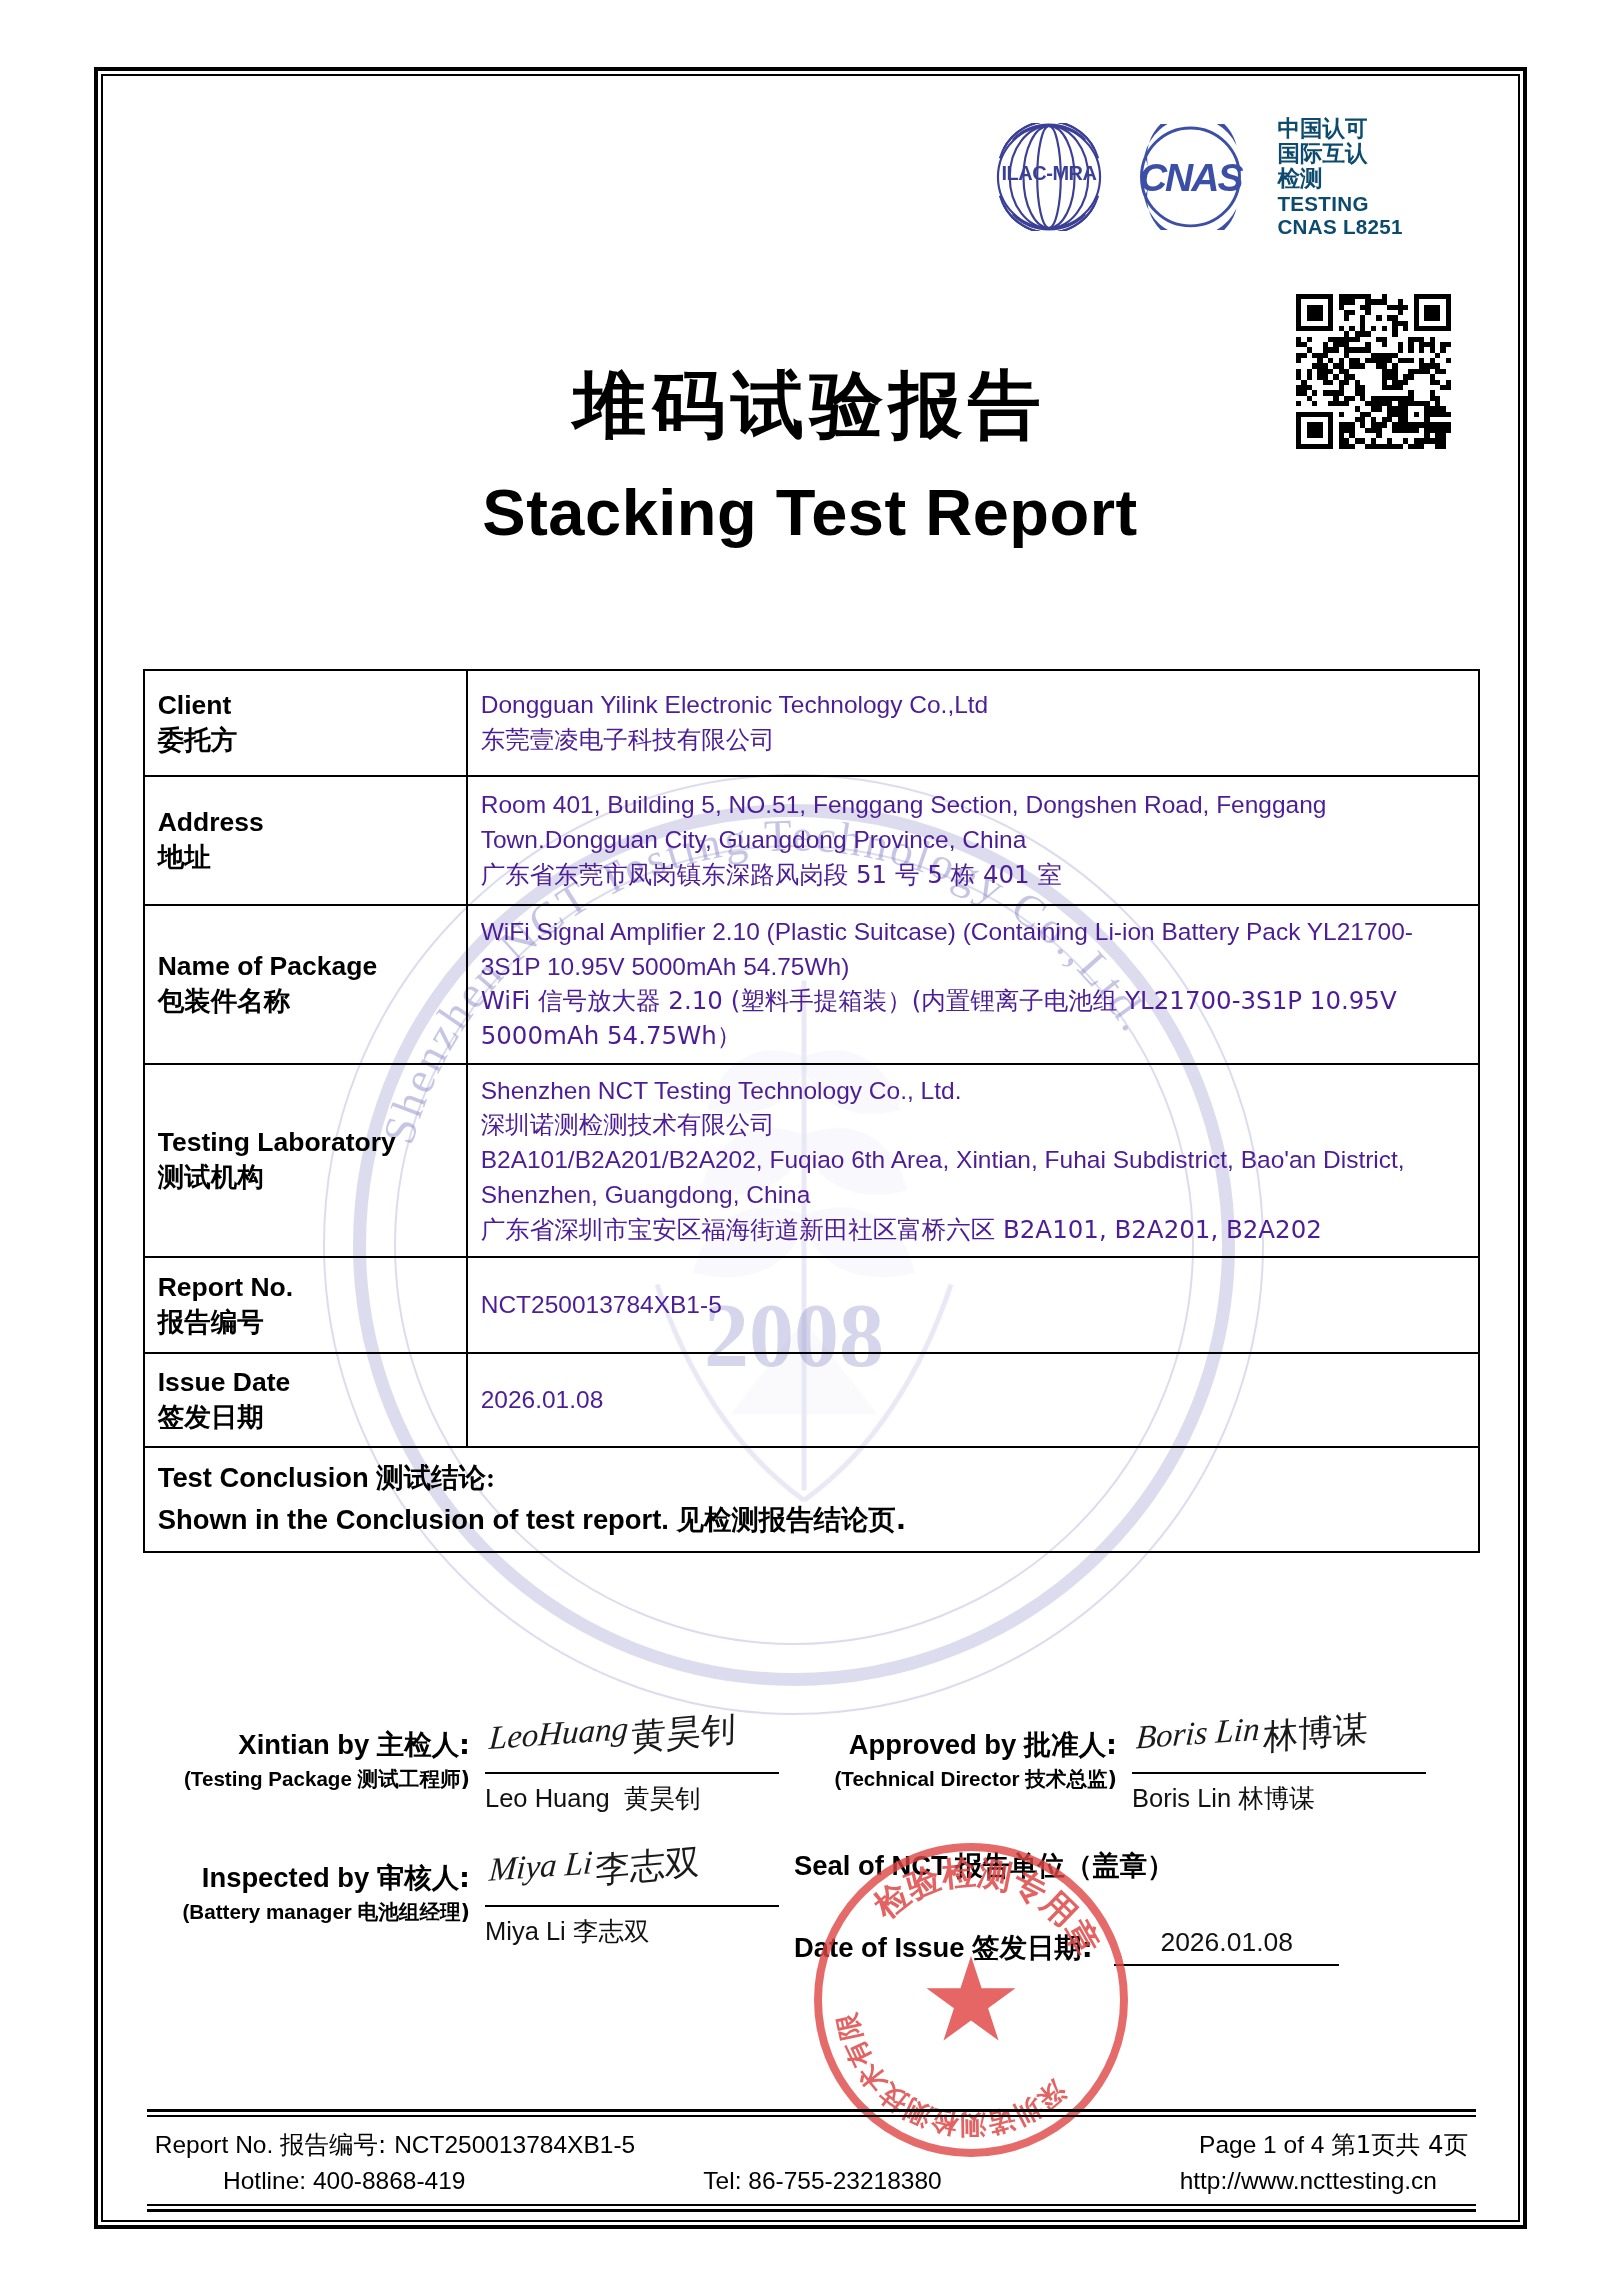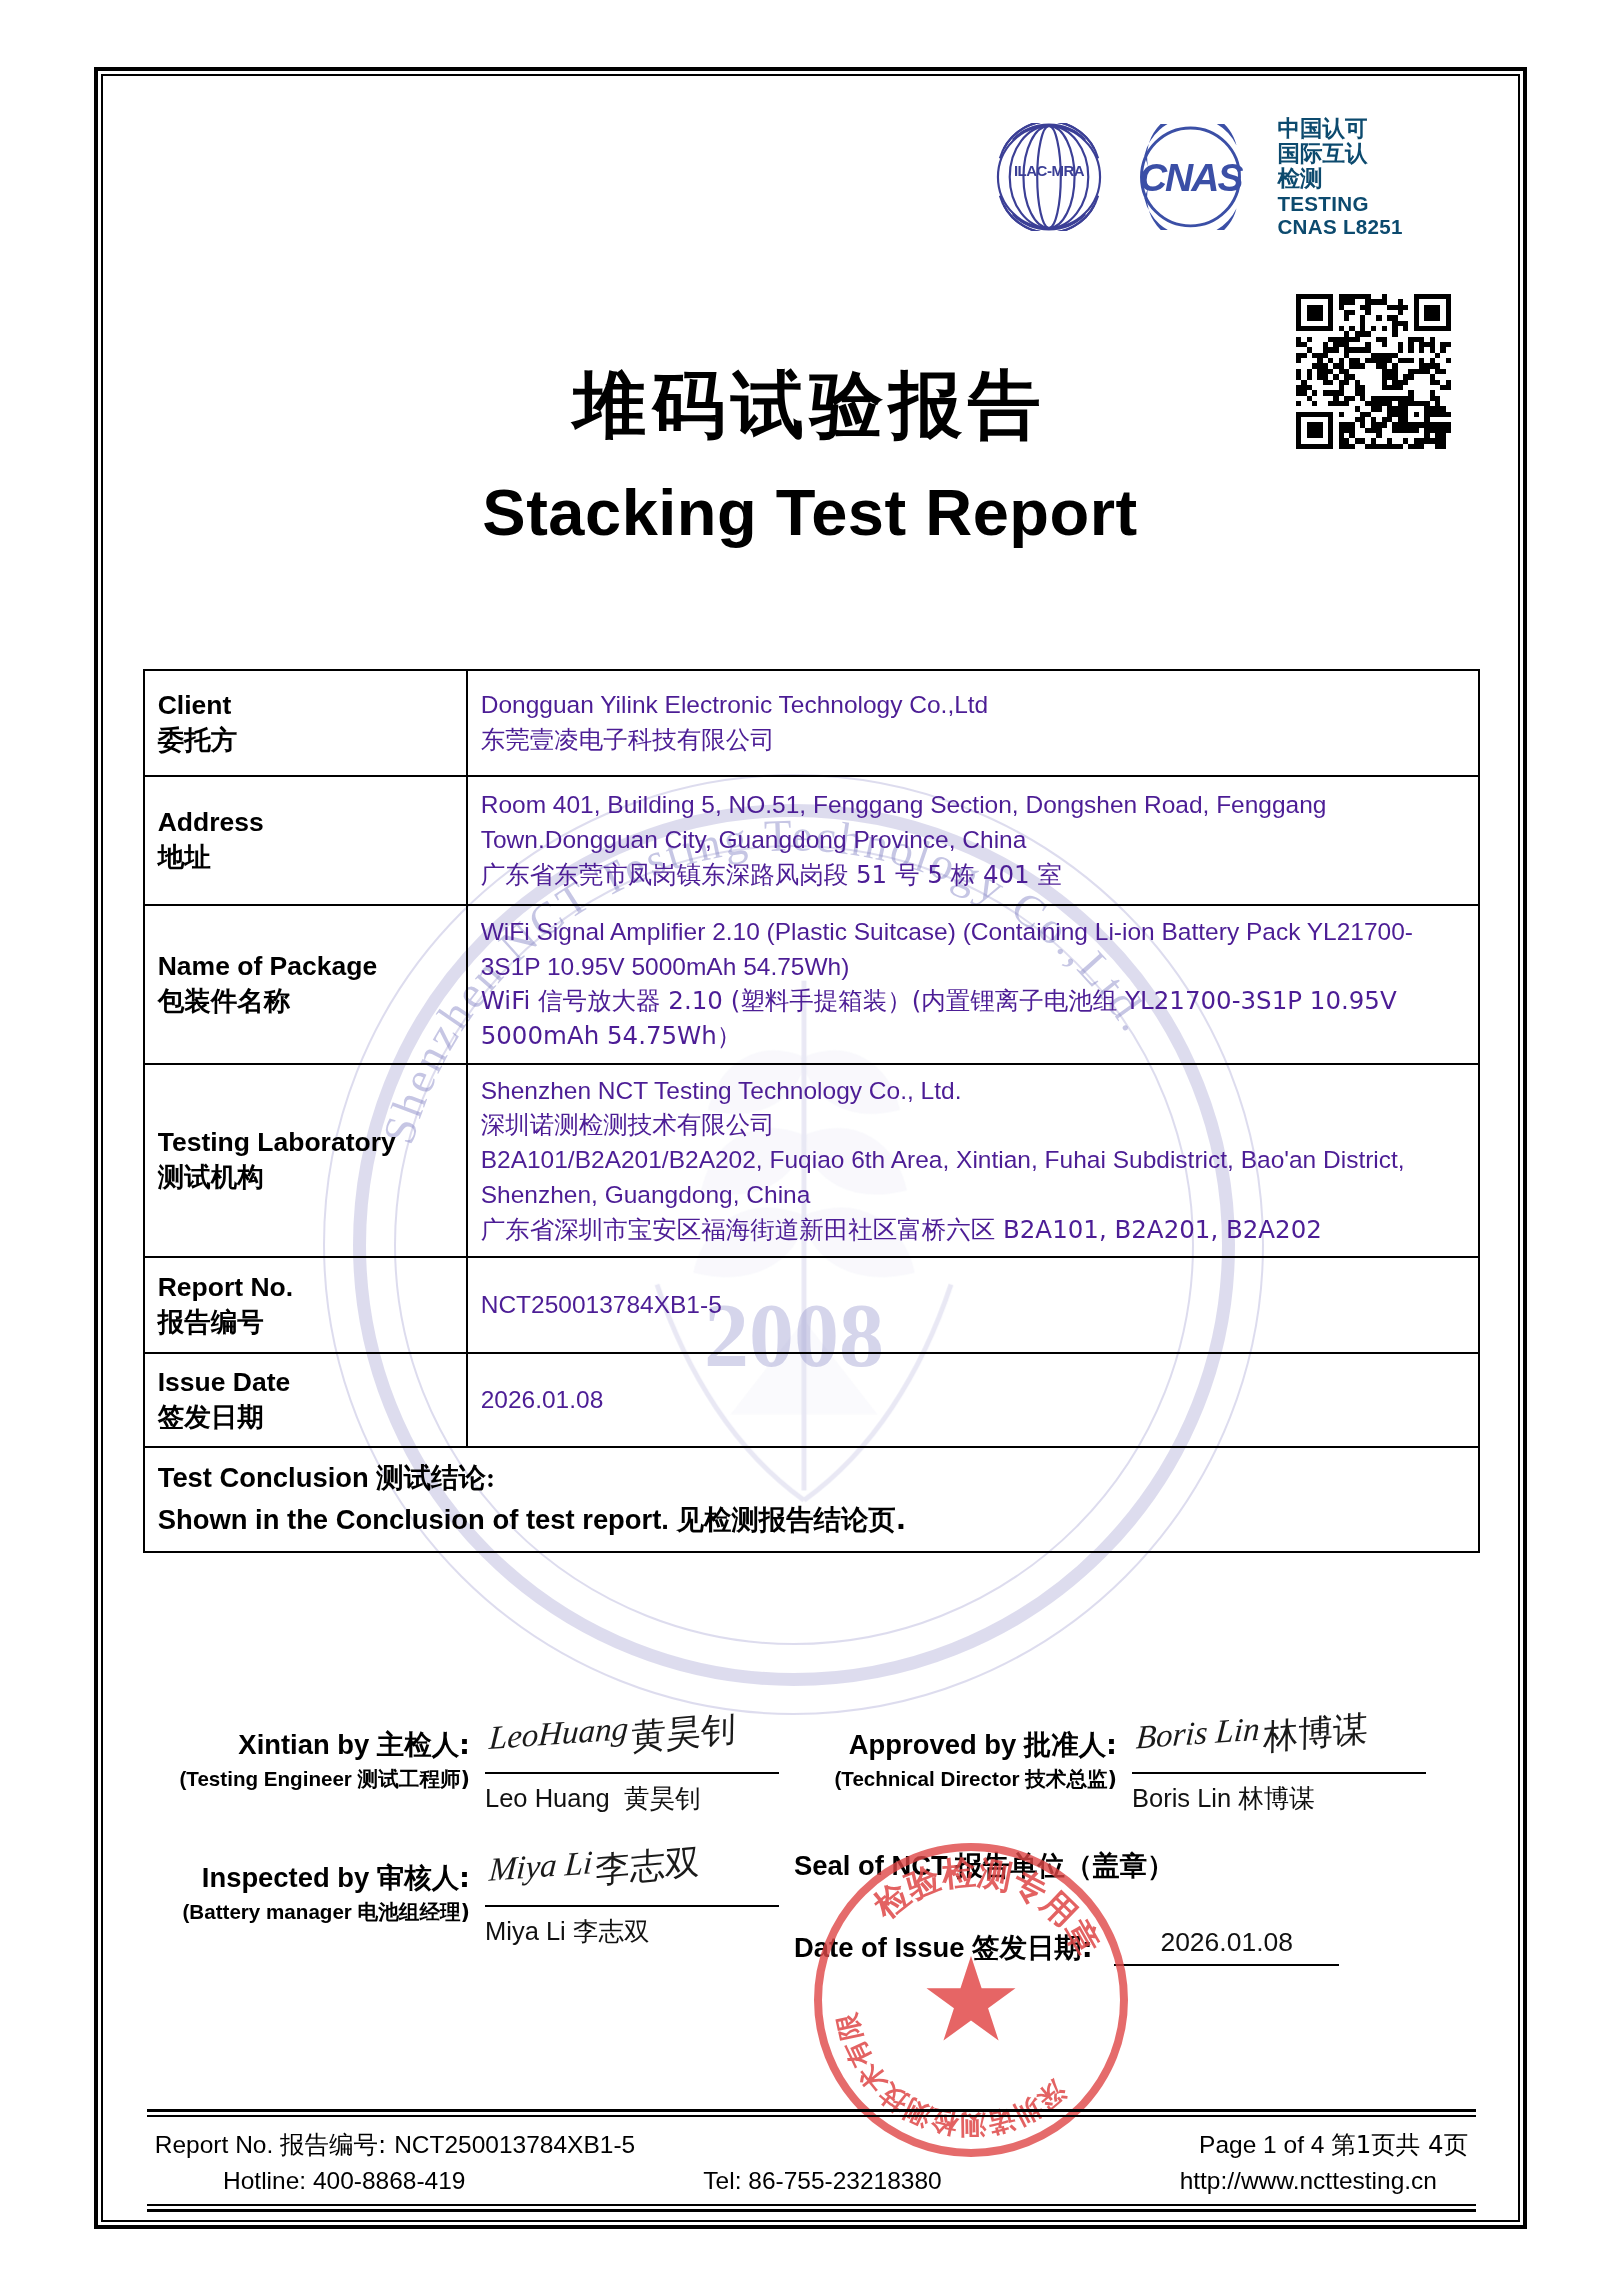--- a/index.html
+++ b/index.html
@@ -84,21 +84,21 @@
   .logo .tech {
     font-size:51px; font-weight:bold; letter-spacing:-1px;
     font-family:"DejaVu Sans", sans-serif;
   }
 
   .cert-block { position:absolute; left:995px; top:116px; display:flex; align-items:center; gap:13.7px; }
   .ilac { width:108px; height:108px; position:relative; }
   .ilac svg { position:absolute; inset:0; }
   .ilac .lbl {
     position:absolute; left:0; right:0; top:39px; text-align:center;
-    font-size:15px; font-weight:bold; color:#3b3f96; letter-spacing:-0.5px;
+    font-size:20px; font-weight:bold; color:#3b3f96; letter-spacing:-0.5px;
   }
   .cnas { width:147px; height:106px; position:relative; }
   .cnas svg { position:absolute; inset:0; }
   .cnas .lbl {
     position:absolute; left:0; right:0; top:32px; text-align:center;
     font-size:39px; font-weight:bold; color:#3b4fa6; font-style:italic; letter-spacing:-2px;
   }
   .cert-text { color:#0c4a6e; font-weight:bold; line-height:1.12; }
   .cert-text .cn { font-size:22.5px; font-family:"DejaVu Sans", sans-serif; }
   .cert-text .en { font-size:20.6px; letter-spacing:0.3px; }
@@ -347,21 +347,21 @@
       </tbody>
   </table>
 
   <div class="sig-area">
 
     <div class="sig-col-left">
 
       <div class="sig-row">
         <div class="sig-label">
           <div class="l1"><span>Xintian by </span><span class="cn">主检人:</span></div>
-          <div class="l2"><span>(Testing Engineer </span><span class="cn">测试工程师)</span></div>
+          <div class="l2"><span>(Testing Package </span><span class="cn">测试工程师)</span></div>
         </div>
         <div class="sig-slot">
           <div class="sig-ink"><span class="hand">LeoHuang</span><span class="hand-cn">黄昊钊</span></div>
           <div class="sig-rule"></div>
           <div class="sig-name"><span>Leo Huang</span>&nbsp;&nbsp;<span class="cn">黄昊钊</span></div>
         </div>
       </div>
 
       <div class="sig-row">
         <div class="sig-label">

